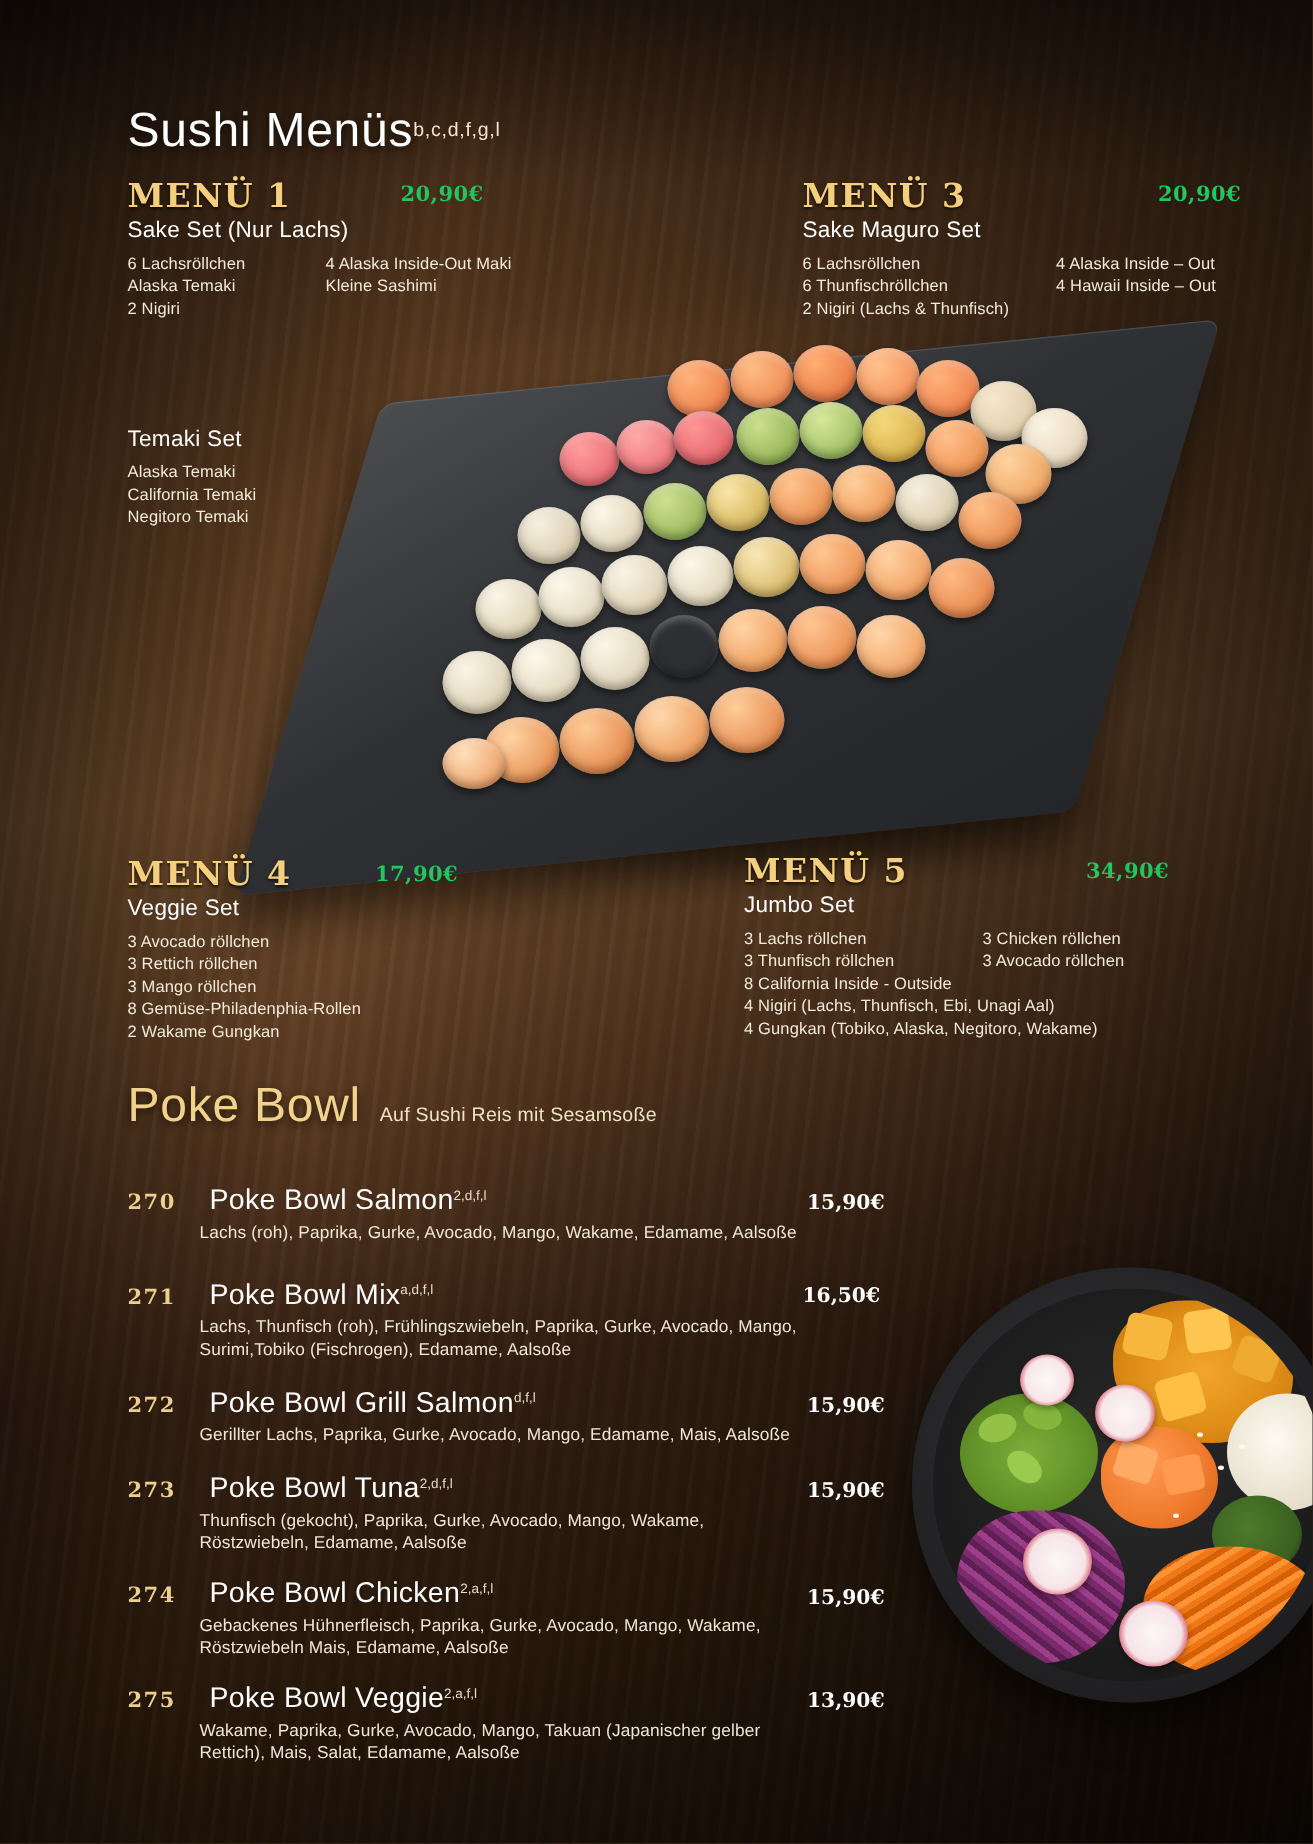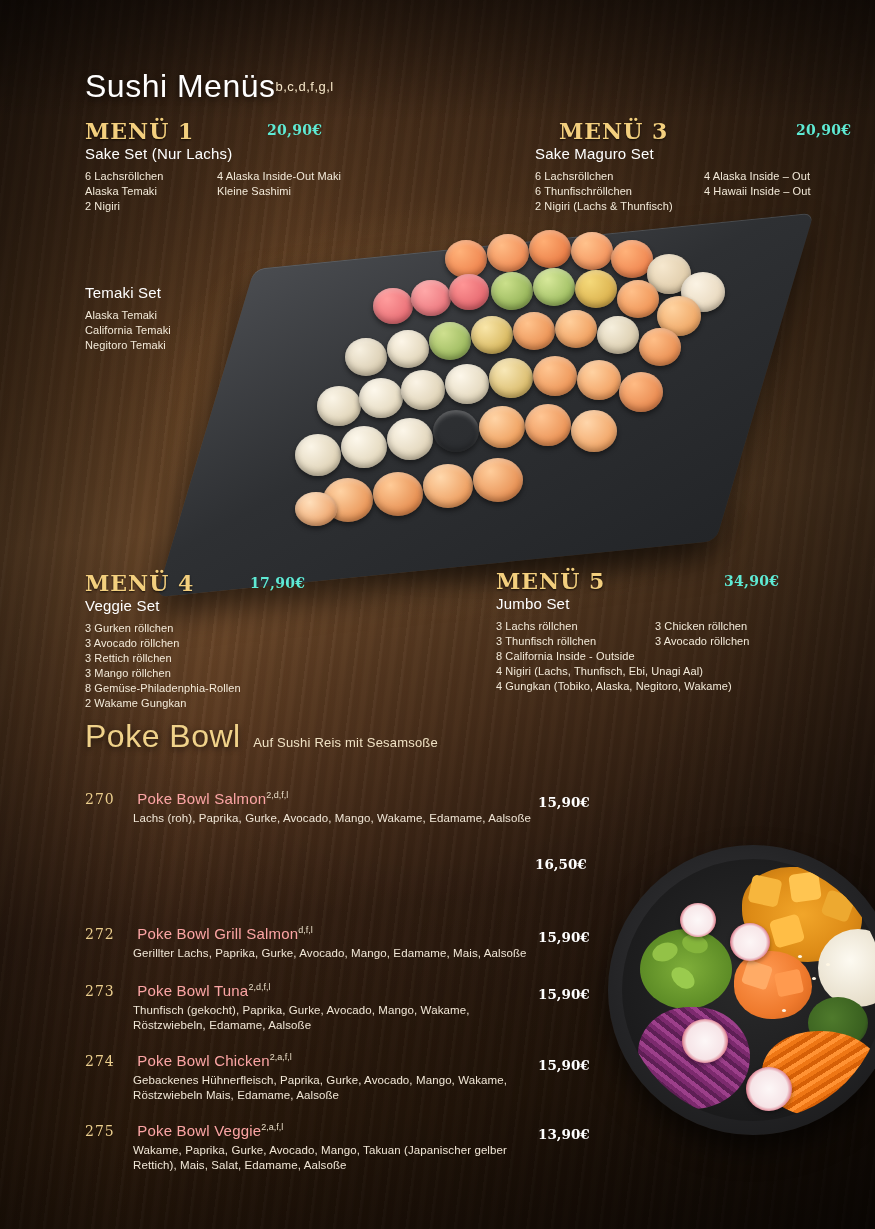--- a/index.html
+++ b/index.html
@@ -77,21 +77,21 @@
   .menu-sub {
     font-size: 15px;
     color: #ffffff;
     margin-top: 1px;
     letter-spacing: 0.2px;
   }
   .price {
     font-family: "DejaVu Serif", serif;
     font-weight: 700;
     font-size: 14px;
-    color: #5eead4;
+    color: #22c55e;
     letter-spacing: 0.3px;
   }
   .items {
     margin-top: 7px;
     font-size: 11px;
     line-height: 15px;
     color: #f3ead9;
     letter-spacing: 0.1px;
   }
   .items .line { white-space: nowrap; }
@@ -133,28 +133,28 @@
     position: absolute; left: 14px; top: 14px; width: 262px; height: 262px;
     border-radius: 50%;
     background: radial-gradient(circle at 50% 45%, #2a2a2b 0%, #1b1b1c 70%, #121212 100%);
     overflow: hidden;
   }
 
   
   .poke-row { position: absolute; }
   .poke-num {
     font-family: "DejaVu Serif", serif;
-    font-weight: 400;
+    font-weight: 700;
     font-size: 14px;
     color: #eccf8e;
     letter-spacing: 1px;
   }
   .poke-name {
-    font-size: 15px;
-    color: #fca5a5;
+    font-size: 19px;
+    color: #ffffff;
     letter-spacing: 0.2px;
   }
   .poke-sup { font-size: 9px; vertical-align: super; color: #e7dcc6; text-align: center; }
   .poke-desc {
     font-size: 11.5px;
     line-height: 15px;
     color: #f0e6d6;
     letter-spacing: 0.1px;
     max-width: 430px;
   }
@@ -193,21 +193,21 @@
         <div class="line">2 Nigiri</div>
       </div>
       <div>
         <div class="line">4 Alaska Inside-Out Maki</div>
         <div class="line">Kleine Sashimi</div>
       </div>
     </div>
   </div>
 
   <div class="block" style="left:535px; top:118px; width:330px;">
-    <div style="position:relative;margin-left:24px;">
+    <div style="position:relative;">
       <div class="menu-label">MENÜ 3</div>
       <div class="price" style="position:absolute; left:237px; top:4px;">20,90€</div>
     </div>
     <div class="menu-sub">Sake Maguro Set</div>
     <div class="items cols">
       <div style="width:155px;">
         <div class="line">6 Lachsröllchen</div>
         <div class="line">6 Thunfischröllchen</div>
         <div class="line">2 Nigiri (Lachs &amp; Thunfisch)</div>
       </div>
@@ -283,21 +283,20 @@
     </div>
   </div>
 
   <div class="block" style="left:85px; top:570px; width:330px;">
     <div style="position:relative;">
       <div class="menu-label">MENÜ 4</div>
       <div class="price" style="position:absolute; left:165px; top:5px;">17,90€</div>
     </div>
     <div class="menu-sub">Veggie Set</div>
     <div class="items">
-      <div class="line">3 Gurken röllchen</div>
       <div class="line">3 Avocado röllchen</div>
       <div class="line">3 Rettich röllchen</div>
       <div class="line">3 Mango röllchen</div>
       <div class="line">8 Gemüse-Philadenphia-Rollen</div>
       <div class="line">2 Wakame Gungkan</div>
     </div>
   </div>
 
   <div class="block" style="left:496px; top:568px; width:360px;">
     <div style="position:relative;">
@@ -365,20 +364,25 @@
     </div>
   </div>
 
   <div class="poke-row" style="left:85px; top:790px;">
     <span class="poke-num">270</span>
     <span class="poke-name" style="margin-left:18px;">Poke Bowl Salmon</span><span class="poke-sup">2,d,f,l</span>
     <div class="poke-desc" style="margin-left:48px; margin-top:3px;">Lachs (roh), Paprika, Gurke, Avocado, Mango, Wakame, Edamame, Aalsoße</div>
   </div>
   <div class="poke-price" style="left:538px; top:794px;">15,90€</div>
 
+  <div class="poke-row" style="left:85px; top:853px;">
+    <span class="poke-num">271</span>
+    <span class="poke-name" style="margin-left:18px;">Poke Bowl Mix</span><span class="poke-sup">a,d,f,l</span>
+    <div class="poke-desc" style="margin-left:48px; margin-top:3px; width:400px;">Lachs, Thunfisch (roh), Frühlingszwiebeln, Paprika, Gurke, Avocado, Mango, Surimi,Tobiko (Fischrogen), Edamame, Aalsoße</div>
+  </div>
   <div class="poke-price" style="left:535px; top:856px;">16,50€</div>
 
   <div class="poke-row" style="left:85px; top:925px;">
     <span class="poke-num">272</span>
     <span class="poke-name" style="margin-left:18px;">Poke Bowl Grill Salmon</span><span class="poke-sup">d,f,l</span>
     <div class="poke-desc" style="margin-left:48px; margin-top:3px;">Gerillter Lachs, Paprika, Gurke, Avocado, Mango, Edamame, Mais, Aalsoße</div>
   </div>
   <div class="poke-price" style="left:538px; top:929px;">15,90€</div>
 
   <div class="poke-row" style="left:85px; top:982px;">

